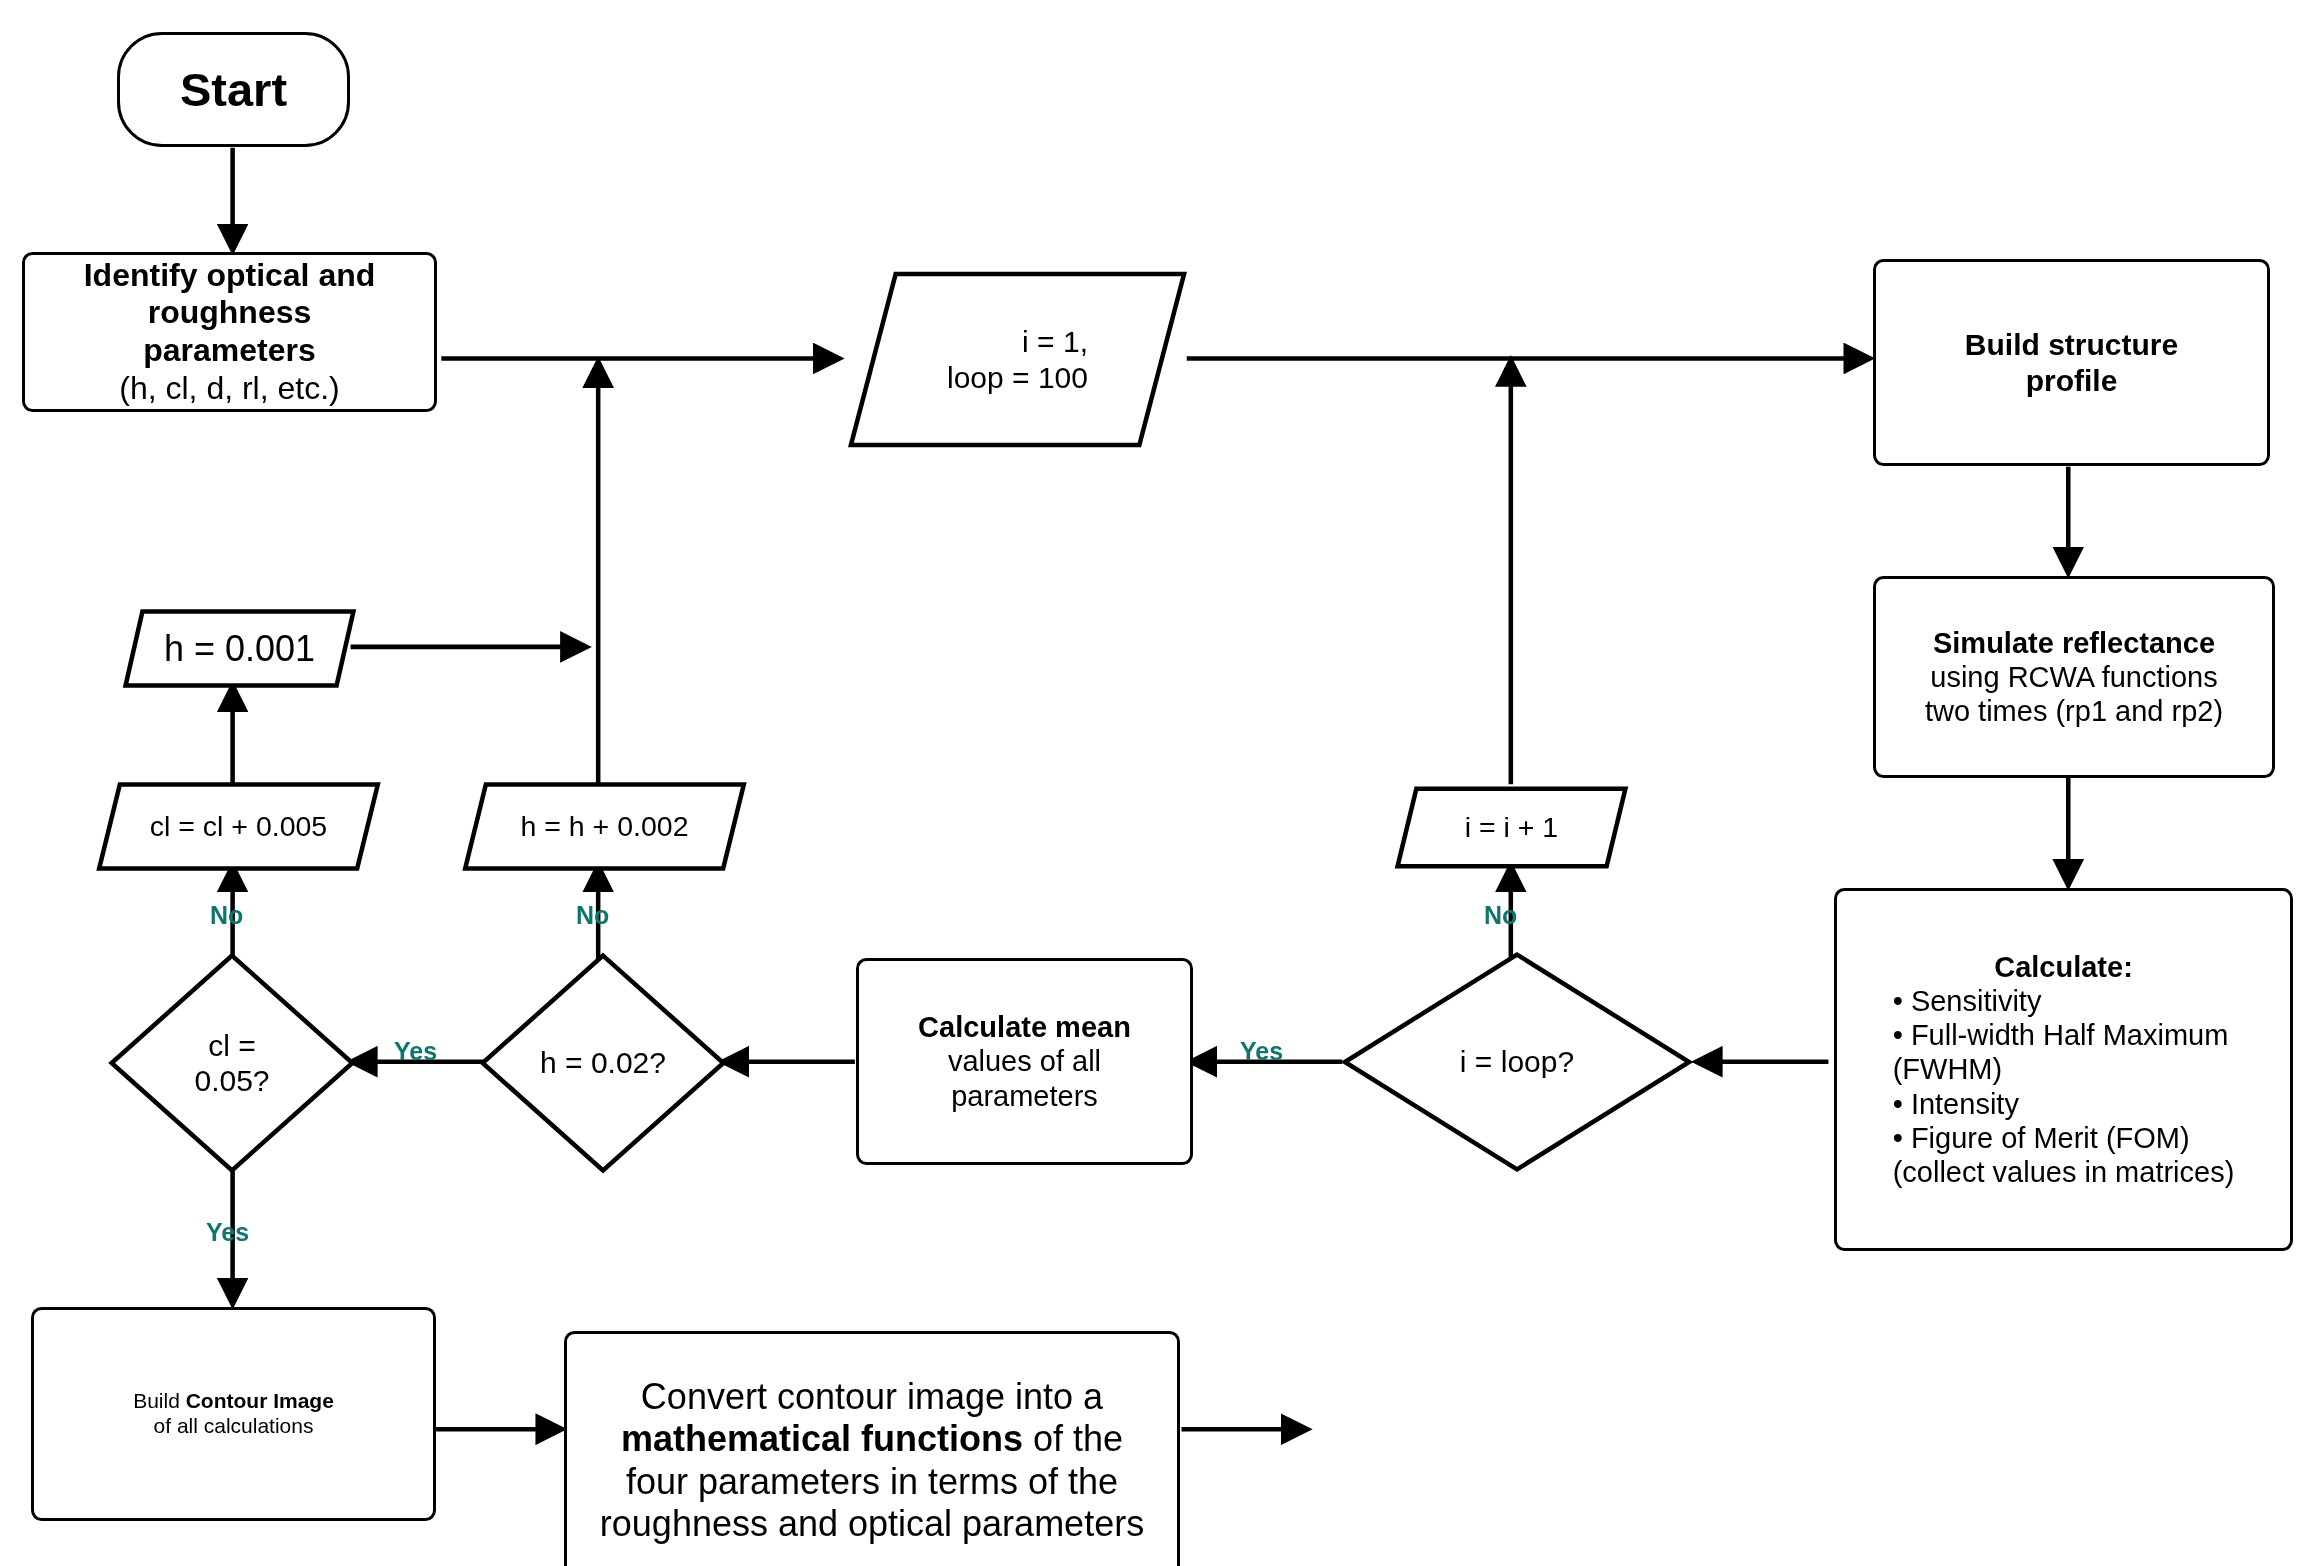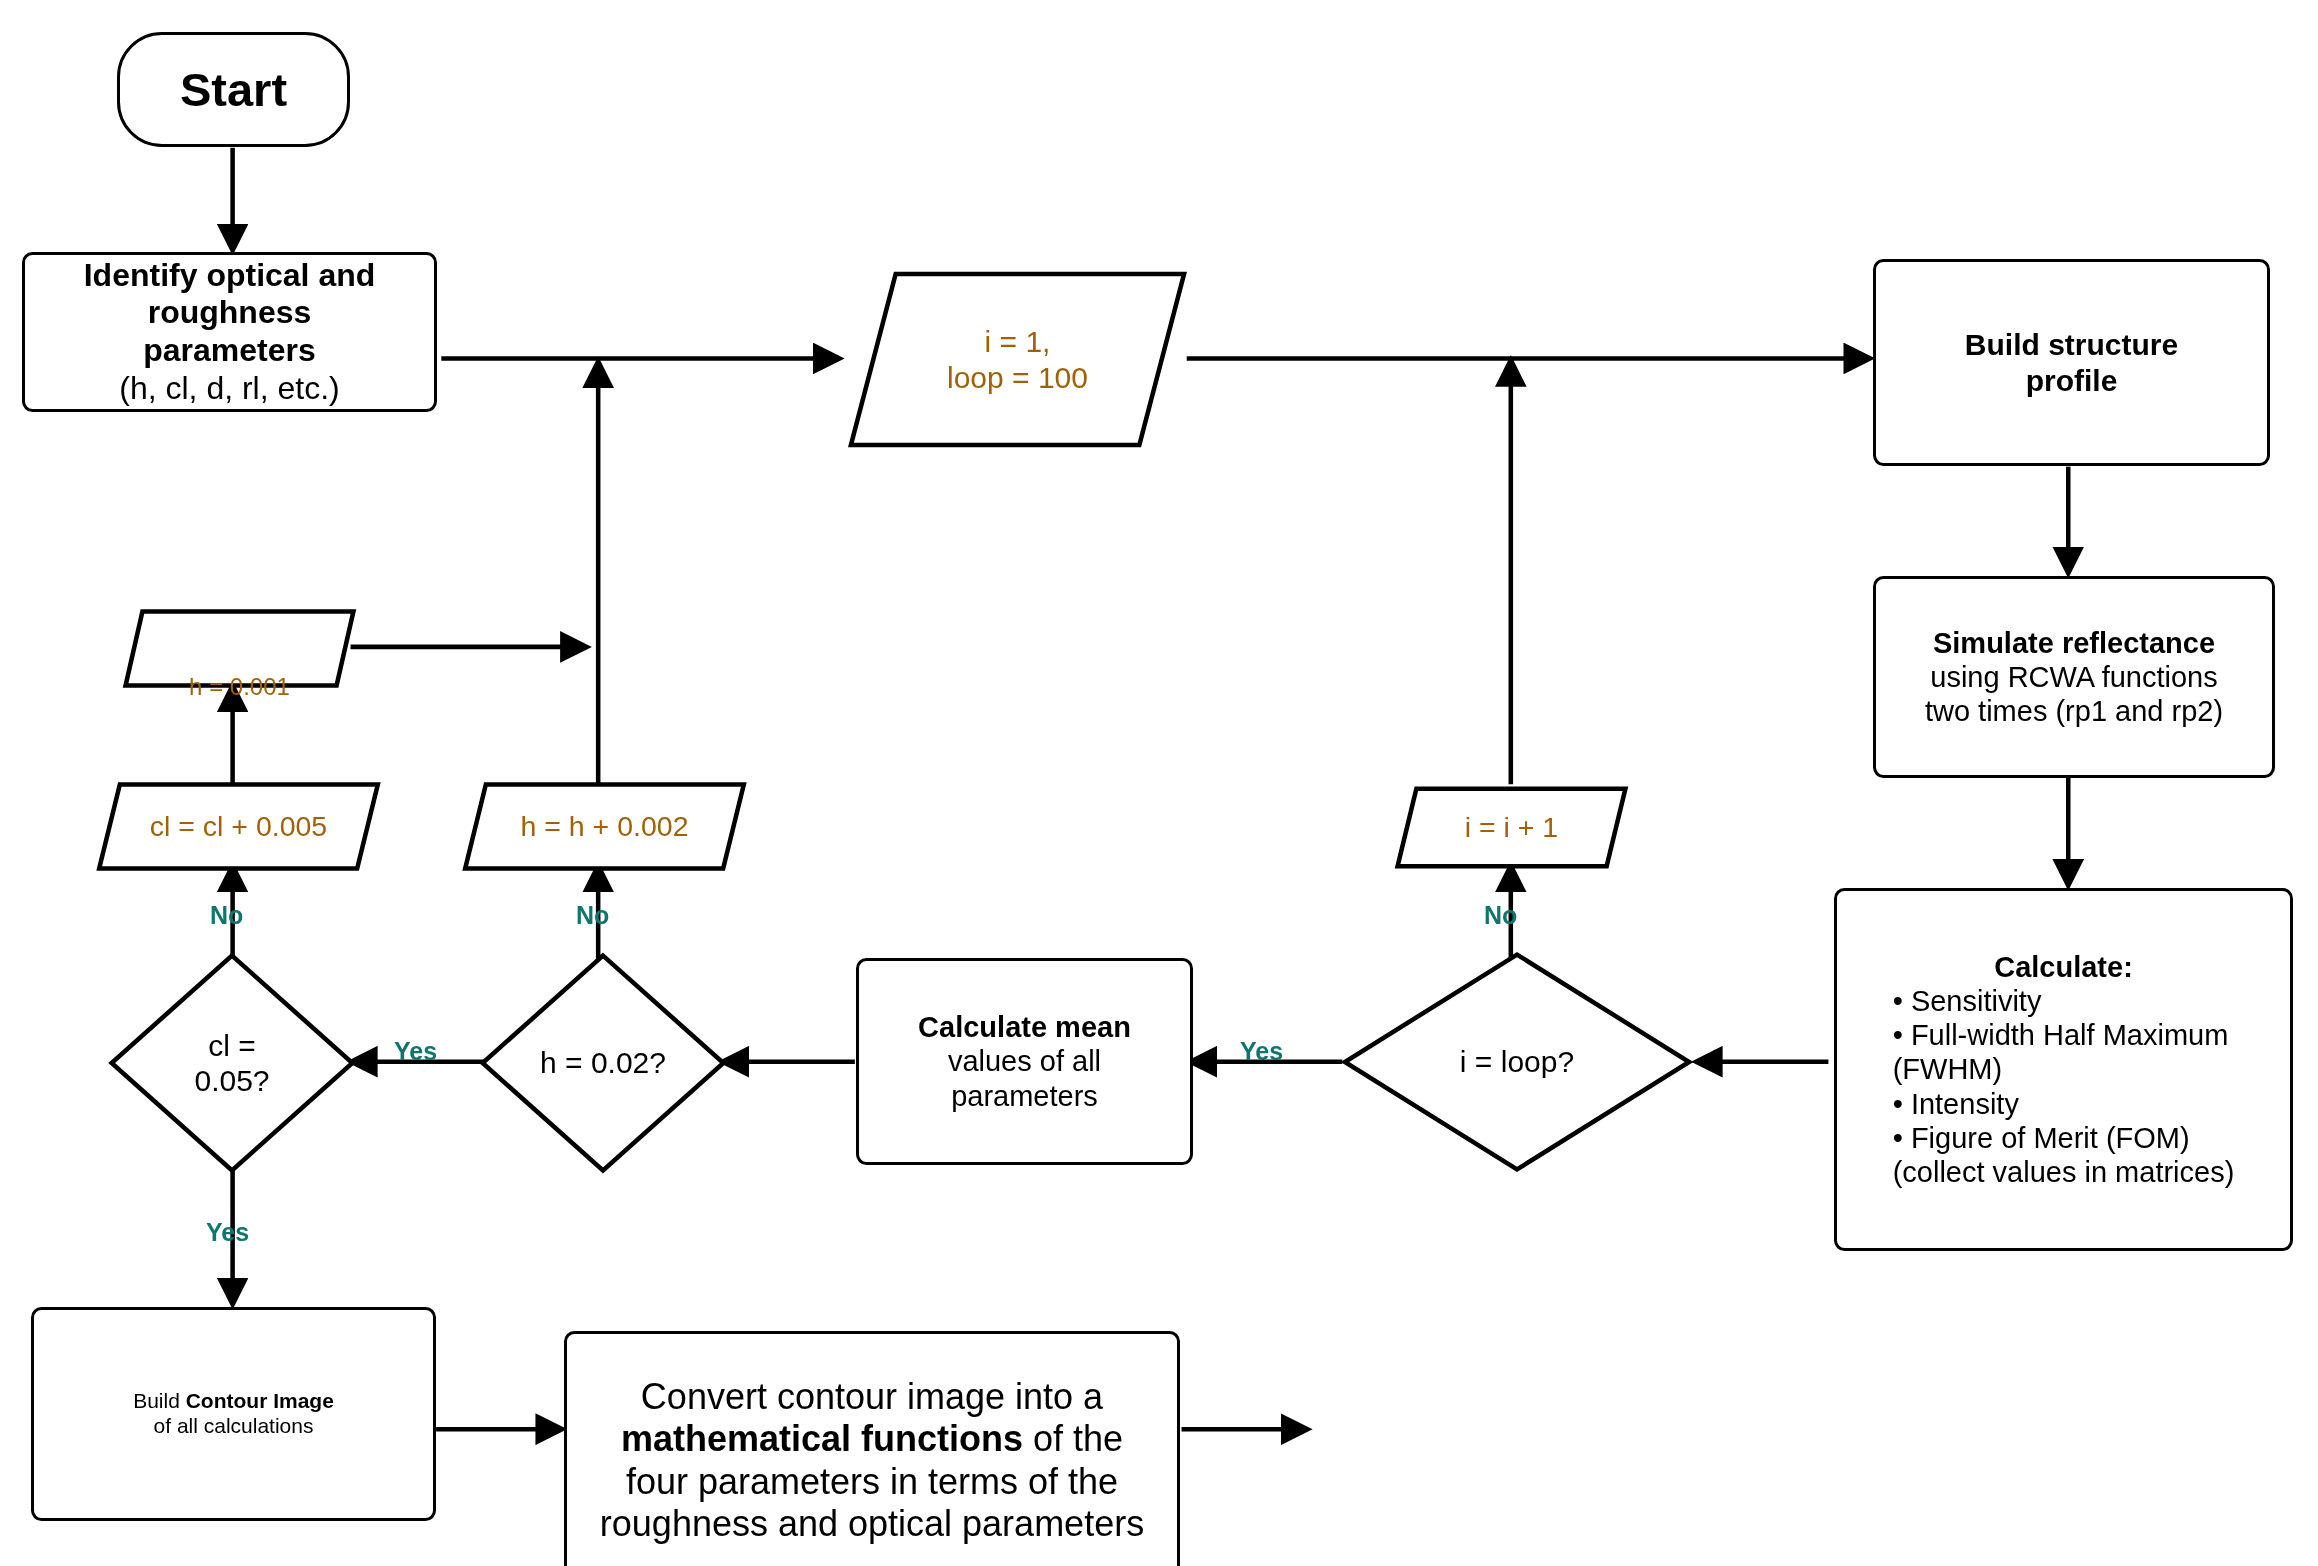--- a/index.html
+++ b/index.html
@@ -49,22 +49,22 @@
   }
   .para-text {
     position: absolute;
     left: 0;
     top: 0;
     width: 100%;
     height: 100%;
     display: flex;
     align-items: center;
     justify-content: center;
-    text-align: center;
-    color: #a16207;
+    text-align: right;
+    color: #000000;
     line-height: 1.2;
   }
   .diamond-wrap {
     position: absolute;
   }
   .diamond-wrap svg {
     position: absolute;
     left: 0;
     top: 0;
     overflow: visible;
@@ -271,21 +271,21 @@
     </svg>
     <div class="para-text" style="font-size:28.5px;">
       <span>cl = cl + 0.005</span>
     </div>
   </div>
 
   <div class="para-wrap" style="left:123px; top:609px; width:233px; height:79px;">
     <svg width="233" height="79" viewBox="0 0 360 122">
       <polygon points="30,4 356,4 330,118 4,118" fill="#fff" stroke="#000" stroke-width="7"></polygon>
     </svg>
-    <div class="para-text" style="font-size:24px;margin-top:39px;">
+    <div class="para-text" style="font-size:36px;">
       <span>h = 0.001</span>
     </div>
   </div>
 
   <div class="node rect" style="left:31px; top:1307px; width:405px; height:214px; font-size:21px;">
     <div>
       <div>
         <span>Build </span><span class="strong">Contour Image</span>
       </div>
       <div>of all calculations</div>

